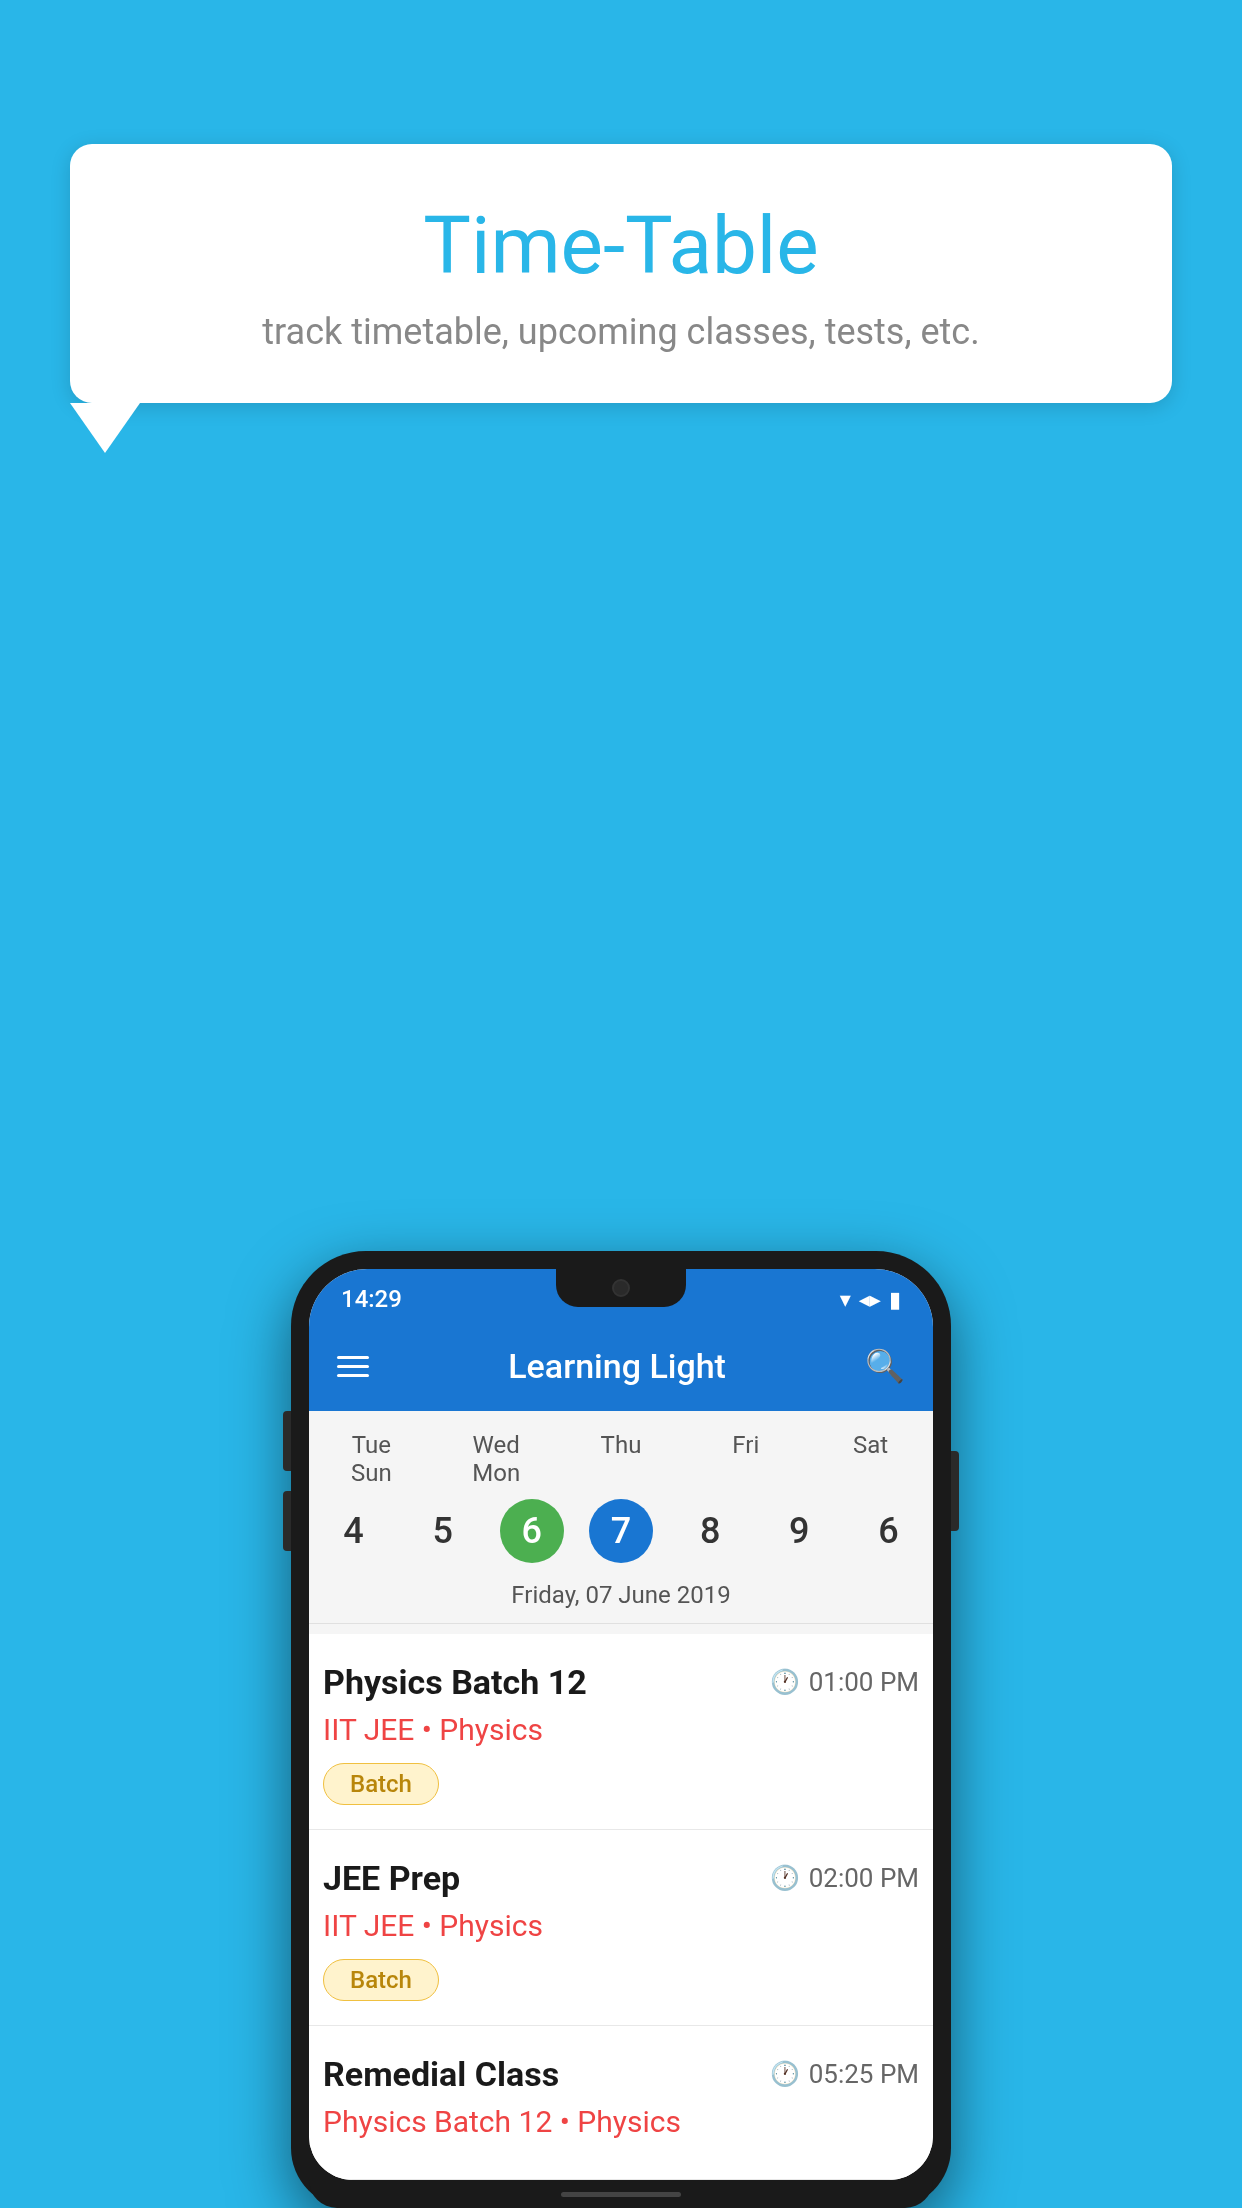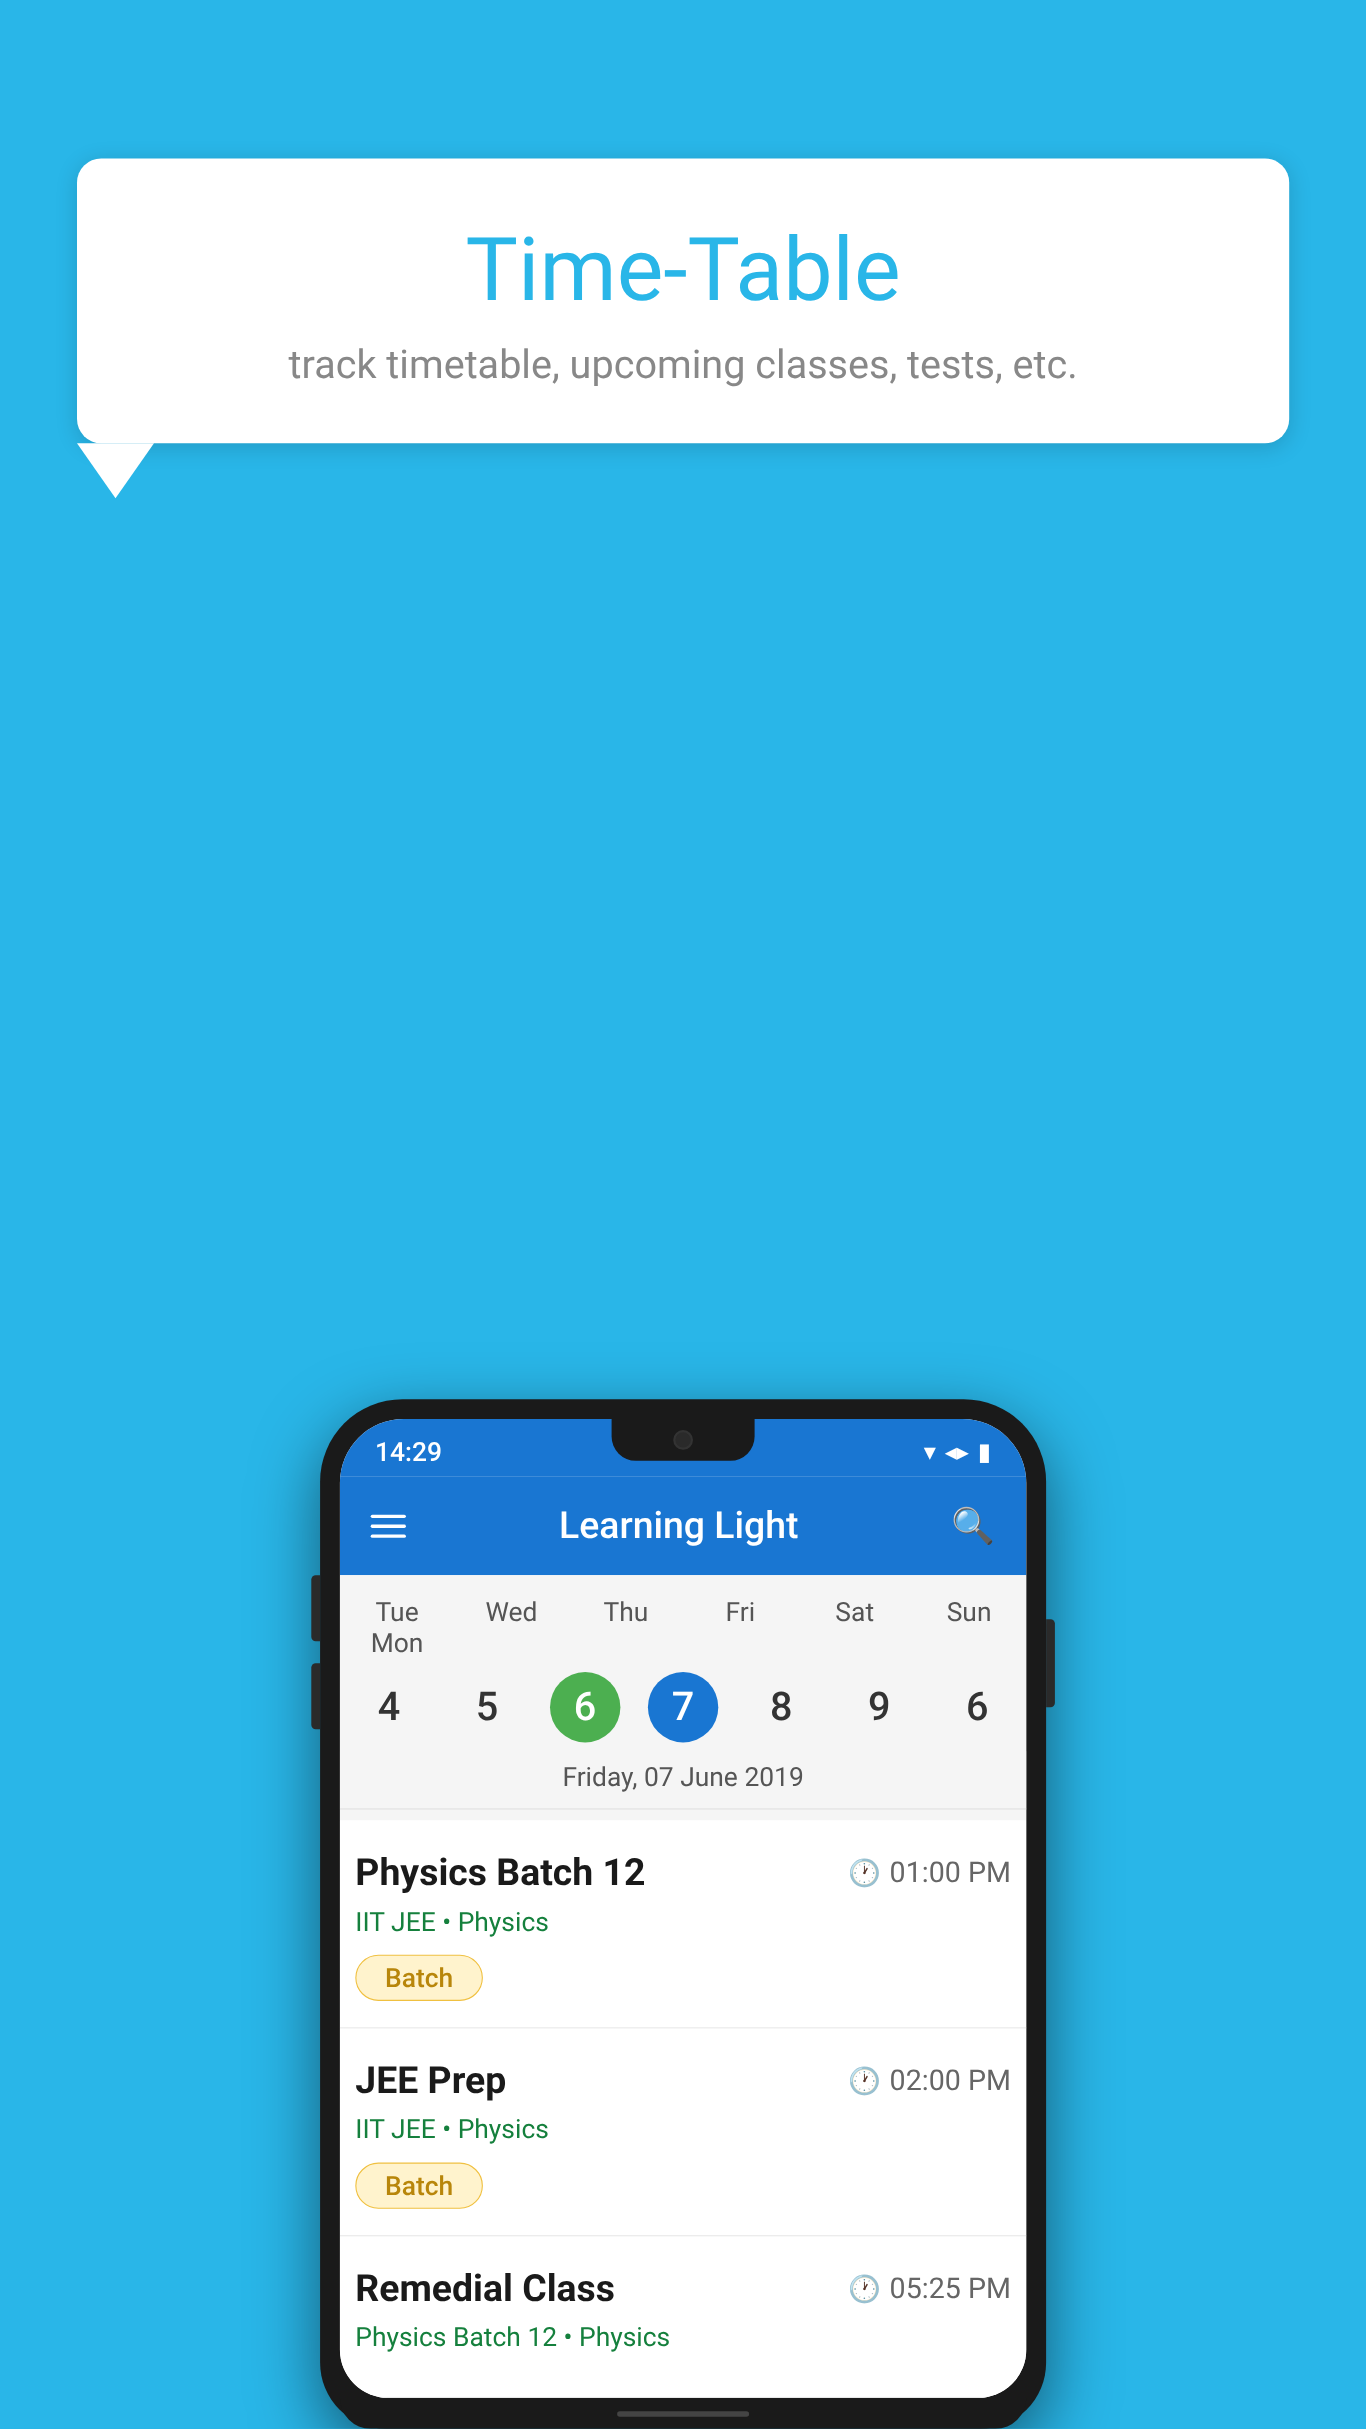--- a/index.html
+++ b/index.html
@@ -173,21 +173,21 @@
     }
 
     
     .calendar-week {
       background: #f5f5f5;
       padding: 20px 0 10px;
     }
 
     .day-names {
       display: grid;
-      grid-template-columns: repeat(6, 1fr);
+      grid-template-columns: repeat(5, 1fr);
       text-align: center;
       margin-bottom: 12px;
     }
 
     .day-name {
       font-size: 24px;
       color: #555;
       font-weight: 400;
     }
 
@@ -260,22 +260,22 @@
       font-size: 26px;
       color: #666;
     }
 
     .clock-icon {
       font-size: 24px;
       color: #999;
     }
 
     .schedule-item-meta {
-      font-size: 24px;
-      color: #15803d;
+      font-size: 30px;
+      color: #ef4444;
       margin-bottom: 16px;
     }
 
     .batch-badge {
       display: inline-block;
       background: #fff3cd;
       color: #b8860b;
       border: 1.5px solid #f0c040;
       border-radius: 30px;
       padding: 6px 26px;

